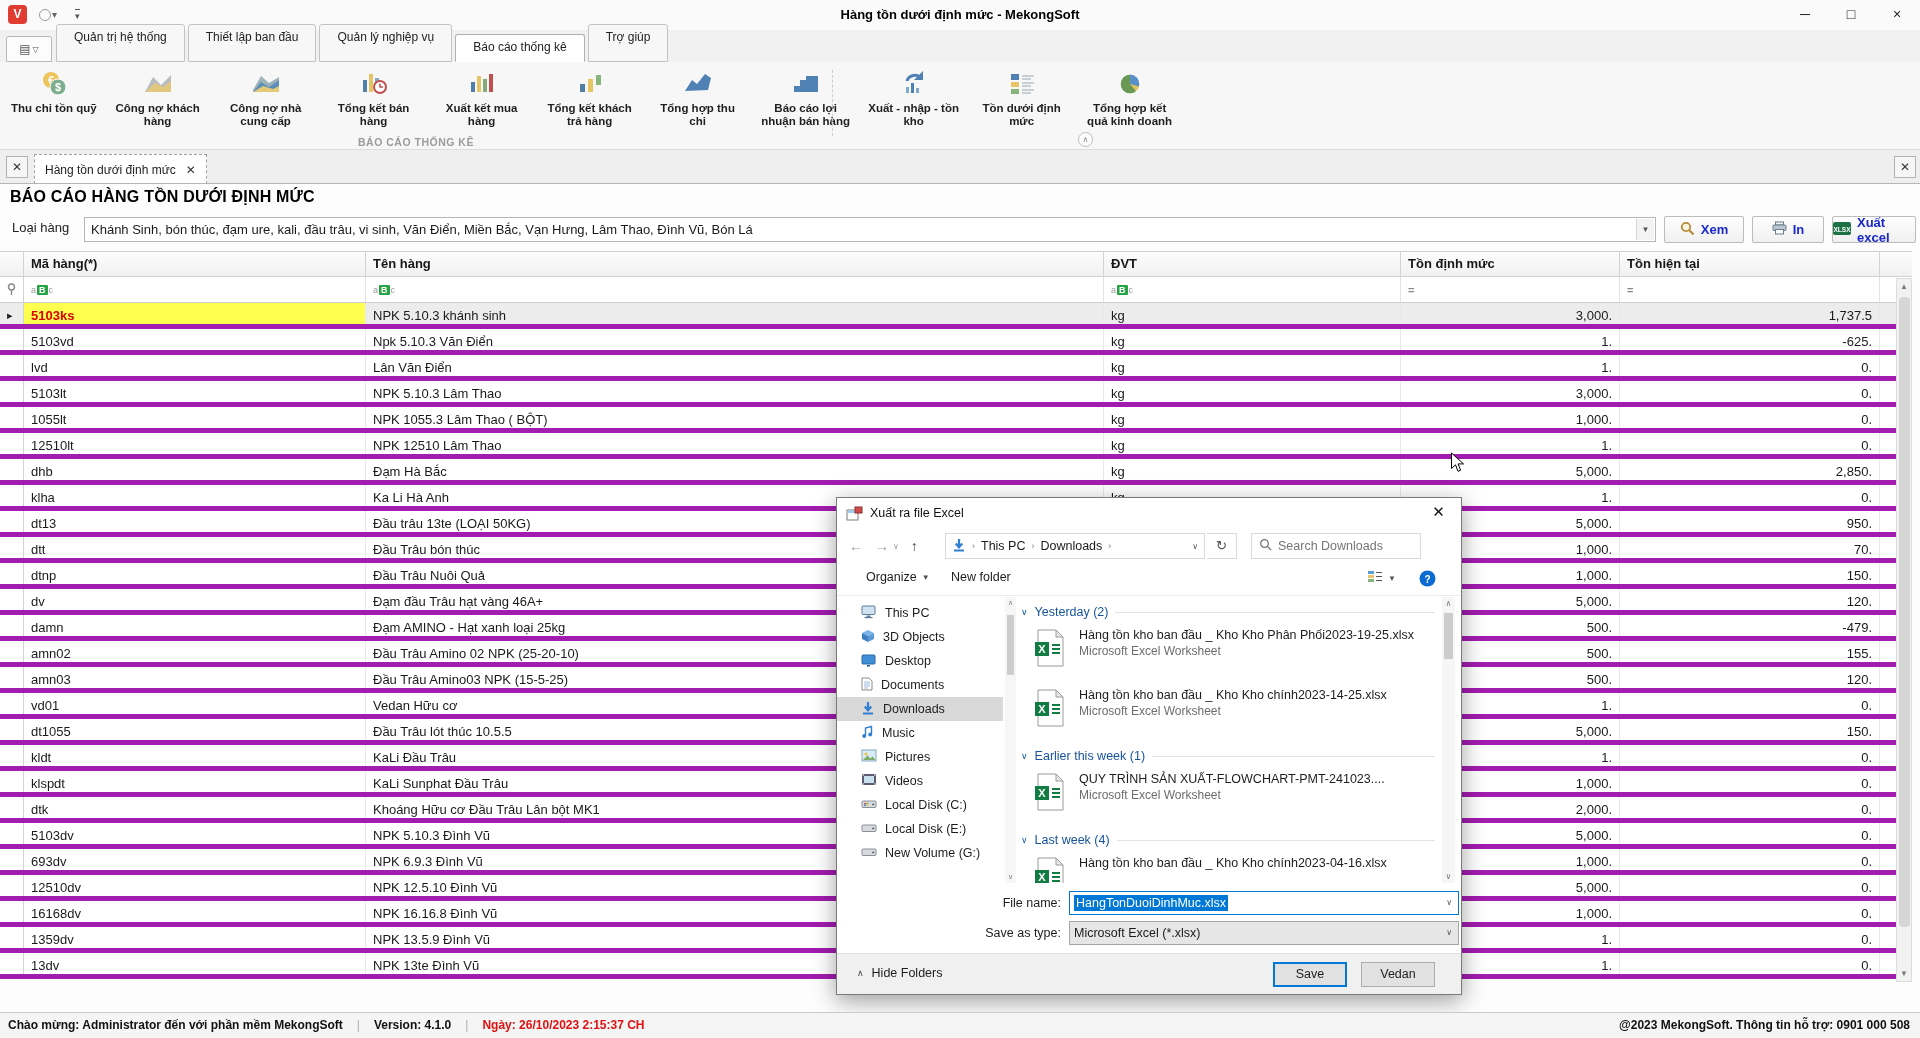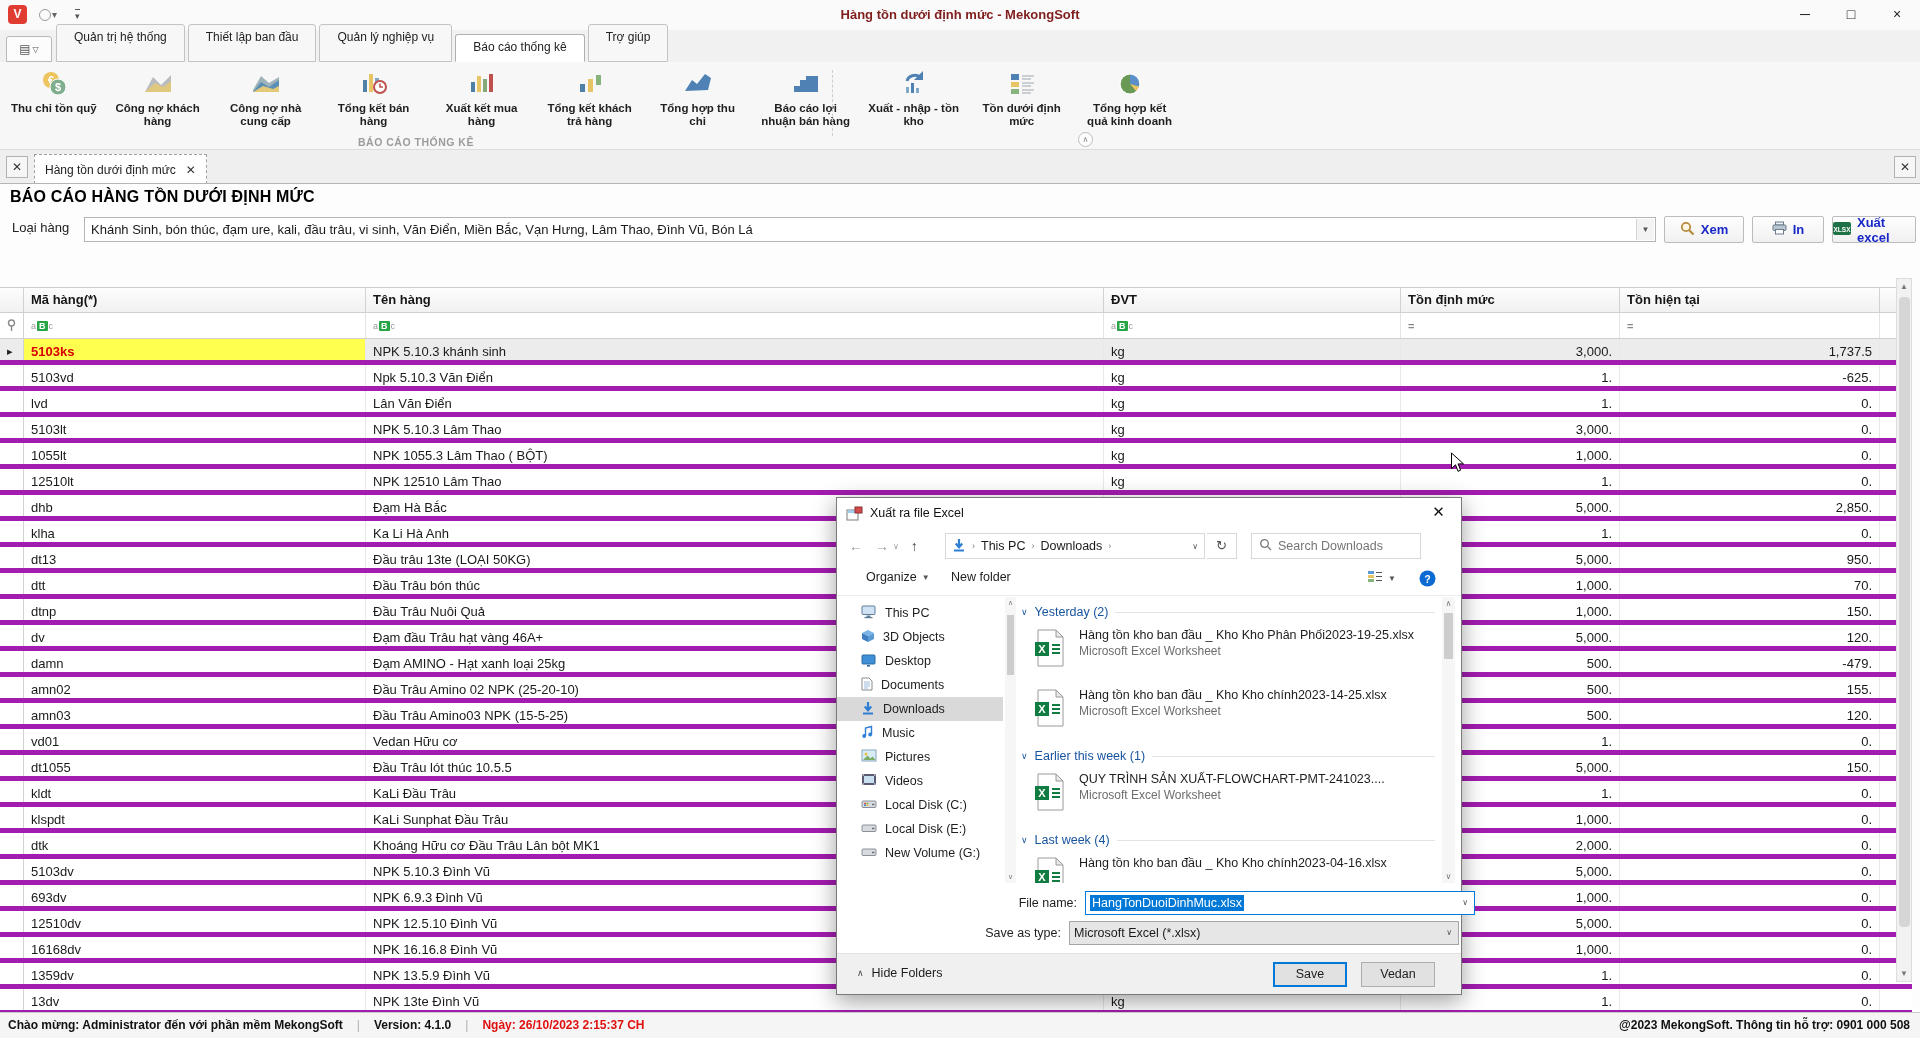--- a/index.html
+++ b/index.html
@@ -3,21 +3,21 @@
 <meta charset="utf-8">
 <style>
   * { margin:0; padding:0; box-sizing:border-box; }
   html,body { width:1920px; height:1038px; overflow:hidden; }
   body { font-family:"Liberation Sans","DejaVu Sans",sans-serif; background:#f0f0f0; color:#1a1a1a; position:relative; }
   #app { position:absolute; inset:0; background:#f3f3f3; }
   .hatch { background-image:repeating-linear-gradient(135deg, rgba(0,0,0,0.03) 0 1px, transparent 1px 6px); }
 
   
   .titlebar { position:absolute; top:0; left:0; width:1920px; height:30px; background:#fafafa; }
-  .titlebar .apptitle { position:absolute; left:0; right:0; top:0; line-height:30px; text-align:center; font-size:13px; font-weight:bold; color:#7f1d1d; }
+  .titlebar .apptitle { position:absolute; left:0; right:0; top:0; line-height:30px; text-align:center; font-size:13px; font-weight:bold; color:#000000; }
   .tb-left { position:absolute; left:8px; top:5px; display:flex; gap:12px; align-items:center; }
   .applogo { width:19px; height:19px; background:#e03c32; border-radius:4px; color:#fff; font-weight:bold; font-size:12px; text-align:center; line-height:19px; }
   .circle-caret { width:24px; font-size:10px; color:#666; display:flex; align-items:center; gap:1px; }
   .circle-caret i { width:12px; height:12px; border:1.5px solid #9a9a9a; border-radius:50%; display:inline-block; }
   .qat-caret { color:#555; font-size:9px; border-top:1.5px solid #555; padding-top:1px; }
   .winbtns { position:absolute; right:0; top:0; display:flex; }
   .winbtn { width:46px; height:30px; text-align:center; line-height:28px; font-size:14px; color:#222; }
 
   
   .menubar { position:absolute; top:30px; left:0; width:1920px; height:32px; background:#f1f1f1; display:flex; align-items:flex-end; padding-left:6px; }
@@ -47,21 +47,21 @@
   .filter-row { position:absolute; top:31px; left:0; width:1920px; height:30px; }
   .filter-label { position:absolute; left:12px; top:5px; font-size:13px; color:#222; }
   .filter-combo { position:absolute; left:84px; top:2px; width:1572px; height:25px; background:#fff; border:1px solid #b5b5b5; font-size:13px; line-height:23px; padding:0 24px 0 6px; white-space:nowrap; overflow:hidden; }
   .combo-btn { position:absolute; right:1px; top:1px; width:18px; height:21px; background:#f3f3f3; border-left:1px solid #d5d5d5; color:#555; font-size:8px; text-align:center; line-height:21px; }
   .act-btn { position:absolute; top:1px; height:27px; border:1px solid #bcbcbc; border-radius:2px; background:linear-gradient(#fefefe,#f0f0f0); display:flex; align-items:center; justify-content:center; gap:6px; font-size:13px; font-weight:bold; color:#1928c8; }
   .btn-view { left:1664px; width:80px; } .btn-print { left:1752px; width:72px; } .btn-export { left:1832px; width:84px; }
 
   
   .grid { position:absolute; top:67px; left:0; width:1912px; }
   .g-cols { display:grid; grid-template-columns:24px 342px 738px 297px 219px 260px 16px; }
-  .g-hdr { height:26px; background:linear-gradient(#fdfdfd,#f1f1f1); border-top:1px solid #cfcfcf; border-bottom:1px solid #cfcfcf;margin-top:36px; }
+  .g-hdr { height:26px; background:linear-gradient(#fdfdfd,#f1f1f1); border-top:1px solid #cfcfcf; border-bottom:1px solid #cfcfcf; }
   .g-hdr .cell { font-weight:bold; font-size:13px; line-height:24px; padding:0 7px; border-right:1px solid #d2d2d2; color:#161616; overflow:hidden; white-space:nowrap; }
   .g-frow { height:26px; background:#fff; border-bottom:1px solid #cfcfcf; }
   .g-frow .cell { display:flex; align-items:center; padding:0 7px; border-right:1px solid #e3e3e3; }
   .row { height:26px; background:#fff; border-bottom:5px solid #a21caf; }
   .row .cell { font-size:13px; line-height:25px; padding:0 7px; border-right:1px solid #e8e8e8; overflow:hidden; white-space:nowrap; }
   .row.selected { background:#ececec; }
   .row.selected .c-code { background:#ffff4f; color:#d80000; font-weight:bold; }
   .row .num { text-align:right; }
   .ind { position:relative; border-right:1px solid #d2d2d2 !important; }
   .row.selected .ind::after { content:"\25B8"; position:absolute; left:7px; top:0; line-height:25px; font-size:11px; color:#222; }
@@ -103,21 +103,21 @@
   .fgroup .chev { font-size:9px; }
   .fgroup .rule { flex:1; height:1px; background:#e3e3e3; }
   .fitem { margin-top:4px; height:56px; position:relative; }
   .fitem .fic { position:absolute; left:14px; top:4px; }
   .fitem .ftx { position:absolute; left:58px; top:2px; right:0; }
   .fitem .fname { font-size:12.5px; color:#1d1d1d; line-height:16px; max-height:32px; overflow:hidden; }
   .fitem .ftype { font-size:12px; color:#6d6d6d; line-height:17px; }
   .files-scroll { position:absolute; right:6px; top:0; width:13px; height:286px; background:#f6f6f6; }
   .files-scroll .th { position:absolute; left:2px; top:16px; width:9px; height:46px; background:#cdcdcd; }
   .files-scroll .ar { position:absolute; left:0; width:13px; text-align:center; font-size:8px; color:#777; }
-  .fname-row { position:absolute; top:393px; left:16px; right:0; height:24px; }
+  .fname-row { position:absolute; top:393px; left:0; right:0; height:24px; }
   .stype-row { position:absolute; top:423px; left:0; right:0; height:24px; }
   .frm-label { position:absolute; left:0; width:224px; text-align:right; line-height:24px; color:#1d1d1d; }
   .frm-combo { position:absolute; left:232px; width:390px; height:24px; border:1px solid #0078d7; background:#fff; line-height:22px; padding:0 20px 0 4px; white-space:nowrap; overflow:hidden; }
   .frm-combo.gray { border-color:#a6a6a6; background:#e6e6e6; }
   .frm-combo .caret { position:absolute; right:6px; top:0; line-height:22px; font-size:8px; color:#555; }
   .selhl { background:#0078d7; color:#fff; padding:1px 2px; }
   .dlg-footer { position:absolute; bottom:0; left:0; right:0; height:41px; background:#f0f0f0; border-top:1px solid #e2e2e2; }
   .hidefolders { position:absolute; left:20px; top:12px; color:#1d1d1d; display:flex; gap:8px; align-items:center; }
   .hidefolders .chev { font-size:9px; color:#444; }
   .dlg-btn { position:absolute; top:8px; width:74px; height:25px; background:#e1e1e1; border:1px solid #adadad; text-align:center; line-height:23px; color:#1d1d1d; }

